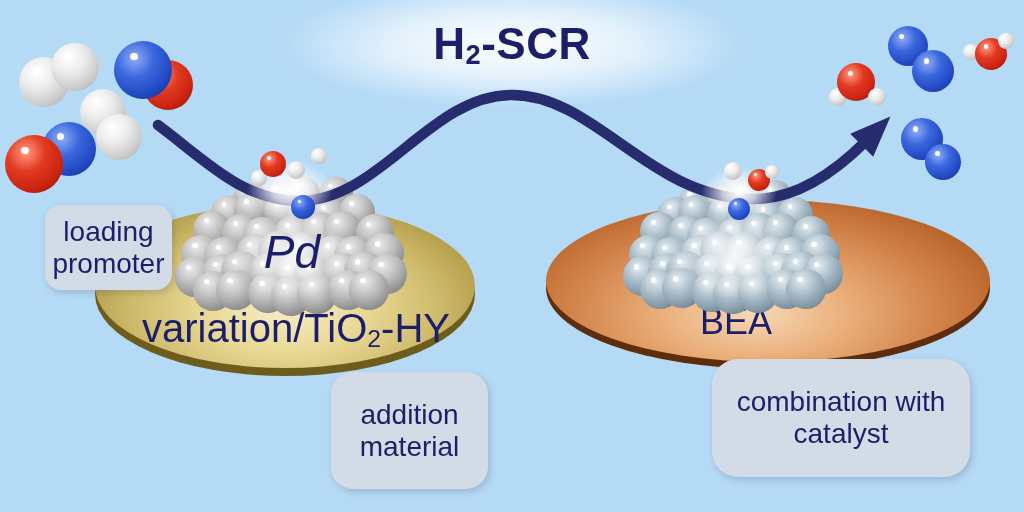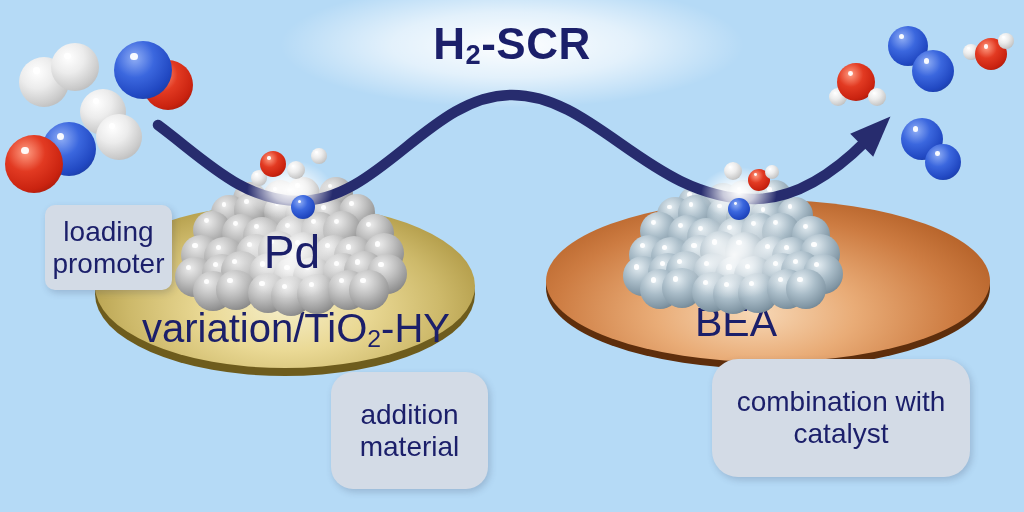--- a/index.html
+++ b/index.html
@@ -40,35 +40,35 @@
   #disc-right {
     left: 546px; top: 200px; width: 444px; height: 162px; z-index: 3;
     background: radial-gradient(ellipse at 47% 70%, #f7d8b6 0%, #e9ac77 30%, #cd7c42 60%, #b05c23 83%, #93481b 100%);
   }
 
   .support-label {
     position: absolute; z-index: 4; transform: translate(-50%, -50%);
     white-space: nowrap;
   }
   #support-left { left: 296px; top: 328px; font-size: 40px; }
-  #support-right { left: 736px; top: 322px; font-size: 41px; }
+  #support-right { left: 736px; top: 322px; font-size: 36px; }
 
   #arrow-svg { position: absolute; left: 0; top: 0; z-index: 6; }
 
   .cluster { position: absolute; z-index: 5; }
   #cluster-left { left: 197px; top: 184px; width: 190px; height: 122px; }
   #cluster-right { left: 645px; top: 188px; width: 178px; height: 116px; }
   .metal-glow {
     position: absolute; left: 50%; top: 58%; transform: translate(-50%, -50%);
     width: 116px; height: 88px; border-radius: 50%; z-index: 3;
     background: radial-gradient(closest-side, rgba(255,255,255,0.9), rgba(255,255,255,0.35) 55%, rgba(255,255,255,0) 100%);
   }
   .metal-label {
     position: absolute; left: 50%; top: 56%; transform: translate(-50%, -50%);
-    font-size: 46px; z-index: 4;
+    font-size: 46px; z-index: 4; font-style: italic;
   }
 
   .sphere { position: absolute; border-radius: 50%; }
   .sphere::after {
     content: ""; position: absolute; left: 28%; top: 20%;
     width: 13%; height: 13%; border-radius: 50%;
     background: rgba(255,255,255,0.95);
   }
   .atom-H { background: radial-gradient(circle at 36% 30%, #ffffff 0%, #ececec 35%, #cbcbcb 68%, #a6a6a6 100%); }
   .atom-N { background: radial-gradient(circle at 36% 30%, #8fadf5 0%, #3b67de 35%, #2148c2 68%, #132e7e 100%); }
@@ -85,21 +85,21 @@
   #molecule-layer { position: absolute; left: 0; top: 0; width: 100%; height: 100%; z-index: 8; }
   .molecule { position: absolute; left: 0; top: 0; }
 
   .note {
     position: absolute; z-index: 9;
     background: #d3dbe6;
     display: flex; flex-direction: column; justify-content: center; align-items: center;
     text-align: center; font-size: 28px; line-height: 1.13;
     box-shadow: 2px 3px 7px rgba(50, 60, 90, 0.22);
   }
-  #note-loading { left: 45px; top: 205px; width: 127px; height: 85px; border-radius: 10px; }
+  #note-loading { left: 45px; top: 205px; width: 127px; height: 85px; border-radius: 16px; }
   #note-promoter { left: 331px; top: 372px; width: 157px; height: 117px; border-radius: 22px; }
   #note-combination { left: 712px; top: 359px; width: 258px; height: 118px; border-radius: 26px; }
 </style>
 </head>
 <body>
 
 <div class="canvas">
 
   <div class="glow" id="title-glow"></div>
 

